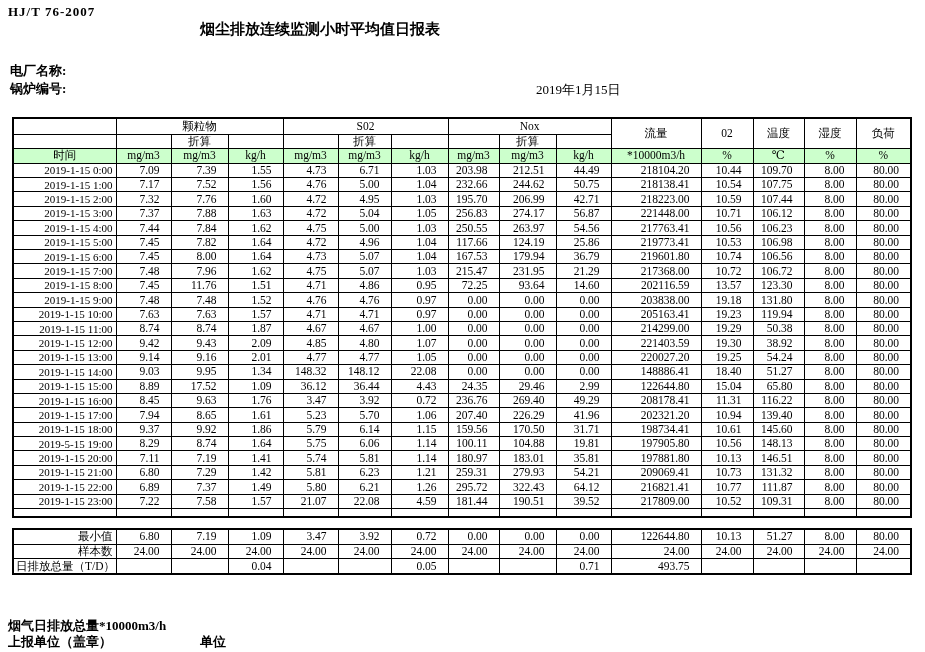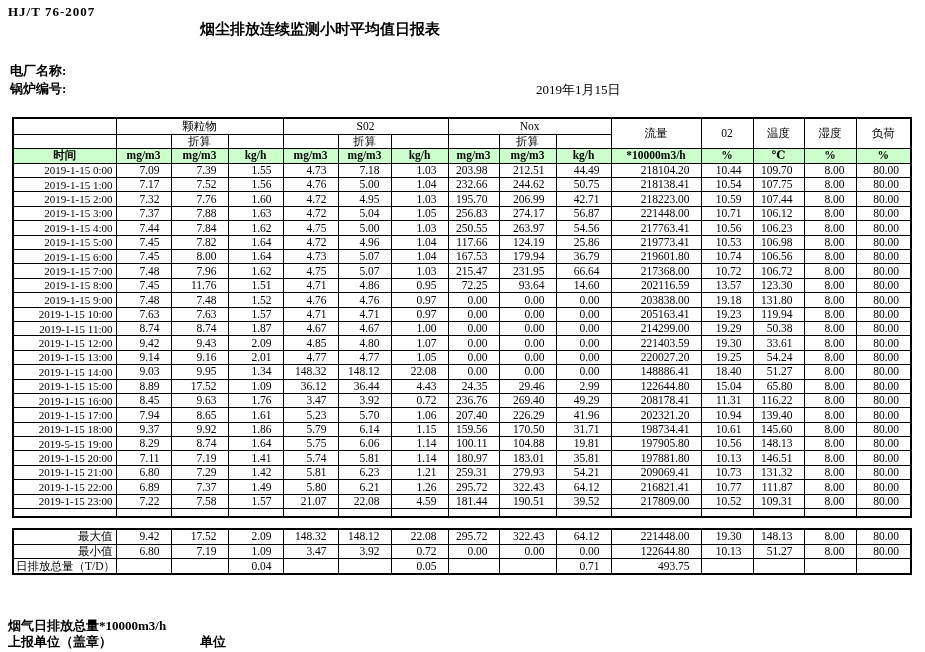--- a/index.html
+++ b/index.html
@@ -21,21 +21,21 @@
      overflow:hidden;white-space:nowrap;}
   .main{position:absolute;left:12px;top:117px;width:898px;border:2px solid #000;}
   .sum{position:absolute;left:12px;top:528px;width:898px;border:2px solid #000;}
   .green{background:#ccffcc;}
   .c{text-align:center;}
   .num{text-align:right;padding-right:11px;}
   .time{text-align:right;padding-right:3px;font-size:11px;}
   .slabel{text-align:right;padding-right:3px;}
   tr.h1 td{height:15px;}
   tr.h2 td{height:12px;}
-  tr.h3 td{height:14px;font-weight:bold;}
+  tr.h3 td{height:14px;}
   tr.dr td{height:13.4px;}
   tr.er td{height:7px;}
   .sum td{height:13.6px;}
   .sum tr:last-child td:first-child{text-align:center;padding-left:2px;}
 </style>
 </head>
 <body>
 
 <div class="sheet">
 
@@ -105,21 +105,21 @@
         <td class="c green">%</td>
       </tr>
     </tbody>
     <tbody>
         <tr class="dr">
     <td class="time">2019-1-15 0:00</td>
     <td class="num">7.09</td>
     <td class="num">7.39</td>
     <td class="num">1.55</td>
     <td class="num">4.73</td>
-    <td class="num">7.18</td>
+    <td class="num">6.71</td>
     <td class="num">1.03</td>
     <td class="num">203.98</td>
     <td class="num">212.51</td>
     <td class="num">44.49</td>
     <td class="num">218104.20</td>
     <td class="num">10.44</td>
     <td class="num">109.70</td>
     <td class="num">8.00</td>
     <td class="num">80.00</td>
   </tr>
@@ -228,21 +228,21 @@
         <tr class="dr">
     <td class="time">2019-1-15 7:00</td>
     <td class="num">7.48</td>
     <td class="num">7.96</td>
     <td class="num">1.62</td>
     <td class="num">4.75</td>
     <td class="num">5.07</td>
     <td class="num">1.03</td>
     <td class="num">215.47</td>
     <td class="num">231.95</td>
-    <td class="num">66.64</td>
+    <td class="num">21.29</td>
     <td class="num">217368.00</td>
     <td class="num">10.72</td>
     <td class="num">106.72</td>
     <td class="num">8.00</td>
     <td class="num">80.00</td>
   </tr>
         <tr class="dr">
     <td class="time">2019-1-15 8:00</td>
     <td class="num">7.45</td>
     <td class="num">11.76</td>
@@ -316,21 +316,21 @@
     <td class="num">9.43</td>
     <td class="num">2.09</td>
     <td class="num">4.85</td>
     <td class="num">4.80</td>
     <td class="num">1.07</td>
     <td class="num">0.00</td>
     <td class="num">0.00</td>
     <td class="num">0.00</td>
     <td class="num">221403.59</td>
     <td class="num">19.30</td>
-    <td class="num">33.61</td>
+    <td class="num">38.92</td>
     <td class="num">8.00</td>
     <td class="num">80.00</td>
   </tr>
         <tr class="dr">
     <td class="time">2019-1-15 13:00</td>
     <td class="num">9.14</td>
     <td class="num">9.16</td>
     <td class="num">2.01</td>
     <td class="num">4.77</td>
     <td class="num">4.77</td>
@@ -549,54 +549,54 @@
         <col style="width:57px">
         <col style="width:55px">
       <col style="width:90px">
         <col style="width:52px">
         <col style="width:51px">
         <col style="width:52px">
         <col style="width:55px">
     </colgroup>
     <tbody>
         <tr class="sr">
-    <td class="slabel">最大值</td>
-    <td class="num">9.42</td>
-    <td class="num">17.52</td>
-    <td class="num">2.09</td>
-    <td class="num">148.32</td>
-    <td class="num">148.12</td>
-    <td class="num">22.08</td>
-    <td class="num">295.72</td>
-    <td class="num">322.43</td>
-    <td class="num">64.12</td>
-    <td class="num">221448.00</td>
-    <td class="num">19.30</td>
-    <td class="num">148.13</td>
-    <td class="num">8.00</td>
-    <td class="num">80.00</td>
-  </tr>
-        <tr class="sr">
     <td class="slabel">最小值</td>
     <td class="num">6.80</td>
     <td class="num">7.19</td>
     <td class="num">1.09</td>
     <td class="num">3.47</td>
     <td class="num">3.92</td>
     <td class="num">0.72</td>
     <td class="num">0.00</td>
     <td class="num">0.00</td>
     <td class="num">0.00</td>
     <td class="num">122644.80</td>
     <td class="num">10.13</td>
     <td class="num">51.27</td>
     <td class="num">8.00</td>
     <td class="num">80.00</td>
   </tr>
         <tr class="sr">
+    <td class="slabel">样本数</td>
+    <td class="num">24.00</td>
+    <td class="num">24.00</td>
+    <td class="num">24.00</td>
+    <td class="num">24.00</td>
+    <td class="num">24.00</td>
+    <td class="num">24.00</td>
+    <td class="num">24.00</td>
+    <td class="num">24.00</td>
+    <td class="num">24.00</td>
+    <td class="num">24.00</td>
+    <td class="num">24.00</td>
+    <td class="num">24.00</td>
+    <td class="num">24.00</td>
+    <td class="num">24.00</td>
+  </tr>
+        <tr class="sr">
     <td class="slabel">日排放总量（T/D）</td>
     <td class="num"></td>
     <td class="num"></td>
     <td class="num">0.04</td>
     <td class="num"></td>
     <td class="num"></td>
     <td class="num">0.05</td>
     <td class="num"></td>
     <td class="num"></td>
     <td class="num">0.71</td>

